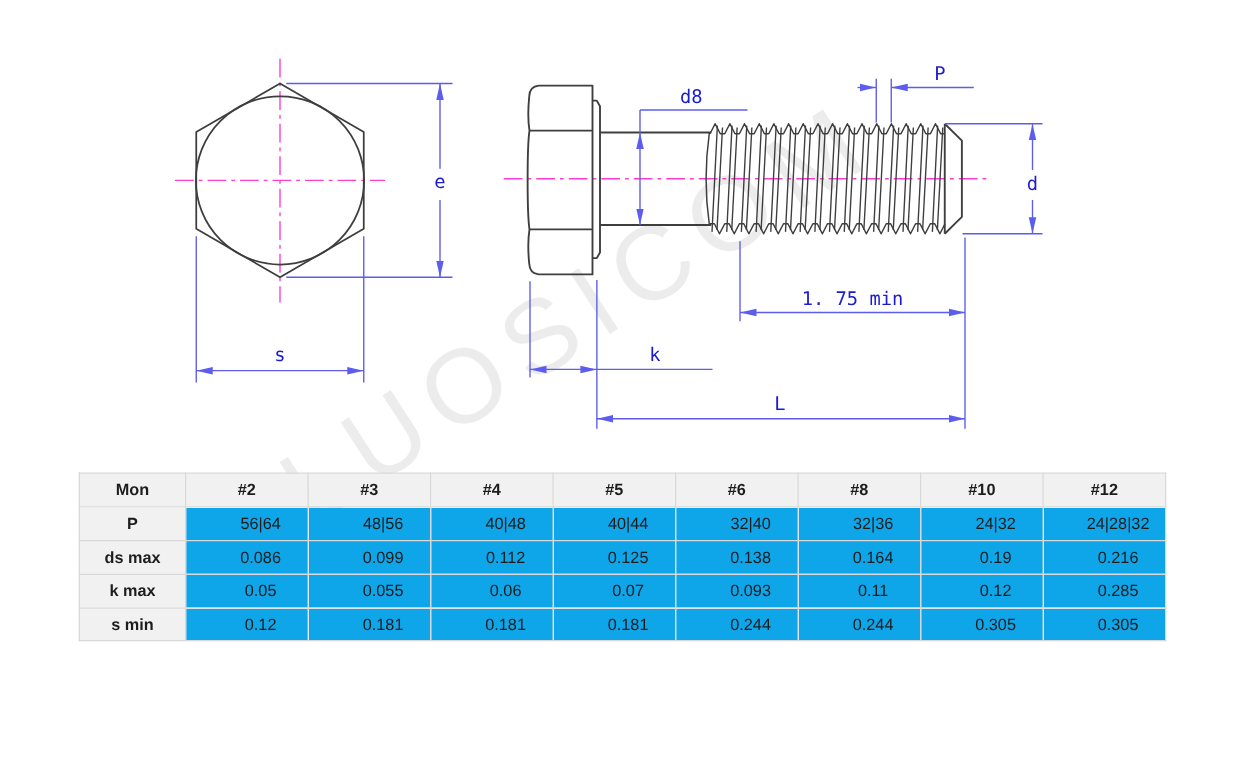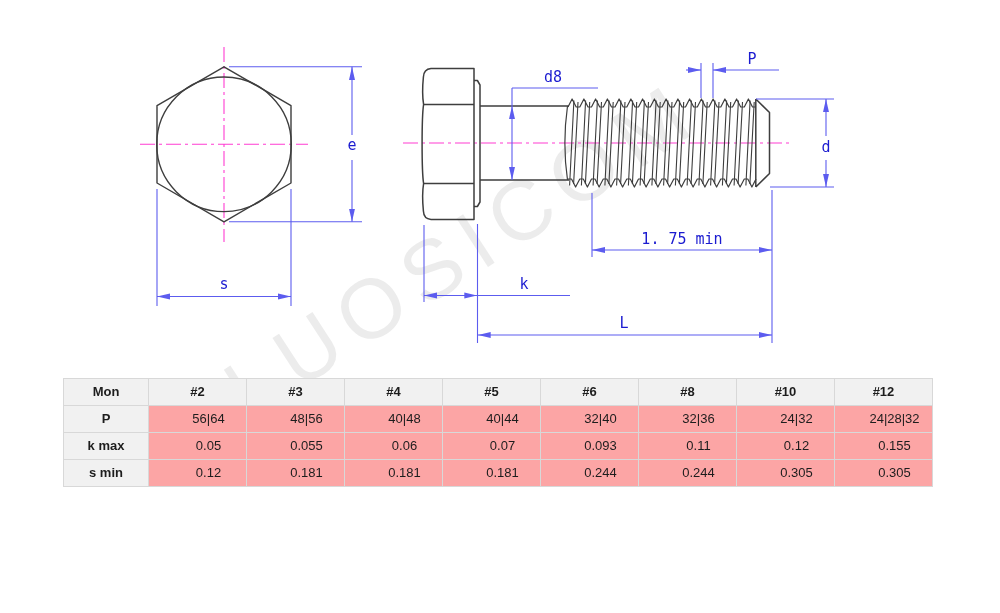--- a/index.html
+++ b/index.html
@@ -20,21 +20,21 @@
     border-collapse:collapse;table-layout:fixed;
     font-family:"Liberation Sans",sans-serif;font-size:13px;color:#1d1d1d;
   }
   .spec-table col.c0{width:85px;}
   .spec-table th,.spec-table td{
     border:1px solid #d8d8d8;height:25.9px;text-align:center;
     vertical-align:middle;padding:0;overflow:hidden;white-space:nowrap;
   }
   .spec-table thead th{background:#f1f1f1;font-weight:700;}
   .spec-table tbody th{background:#f1f1f1;font-weight:700;}
-  .spec-table tbody td{background:#fca5a5;font-weight:400;padding-left:22px;}
+  .spec-table tbody td{background:#0ea5e9;font-weight:400;padding-left:22px;}
 </style>
 </head>
 <body>
 
 <div class="watermark">LUOSICOM</div>
 
 <svg class="drawing" width="1000" height="370" viewBox="0 0 1000 370">
   <defs>
     <marker id="arw" viewBox="0 0 11 7" refX="11" refY="3.5" markerWidth="12" markerHeight="8" orient="auto-start-reverse">
       <path d="M0,1 L11,3.5 L0,6 Z" fill="#5c5cef"></path>
@@ -158,29 +158,40 @@
         <td>56|64</td>
         <td>48|56</td>
         <td>40|48</td>
         <td>40|44</td>
         <td>32|40</td>
         <td>32|36</td>
         <td>24|32</td>
         <td>24|28|32</td>
       </tr>
       <tr>
+        <th>ds max</th>
+        <td>0.086</td>
+        <td>0.099</td>
+        <td>0.112</td>
+        <td>0.125</td>
+        <td>0.138</td>
+        <td>0.164</td>
+        <td>0.19</td>
+        <td>0.216</td>
+      </tr>
+      <tr>
         <th>k max</th>
         <td>0.05</td>
         <td>0.055</td>
         <td>0.06</td>
         <td>0.07</td>
         <td>0.093</td>
         <td>0.11</td>
         <td>0.12</td>
-        <td>0.155</td>
+        <td>0.285</td>
       </tr>
       <tr>
         <th>s min</th>
         <td>0.12</td>
         <td>0.181</td>
         <td>0.181</td>
         <td>0.181</td>
         <td>0.244</td>
         <td>0.244</td>
         <td>0.305</td>

